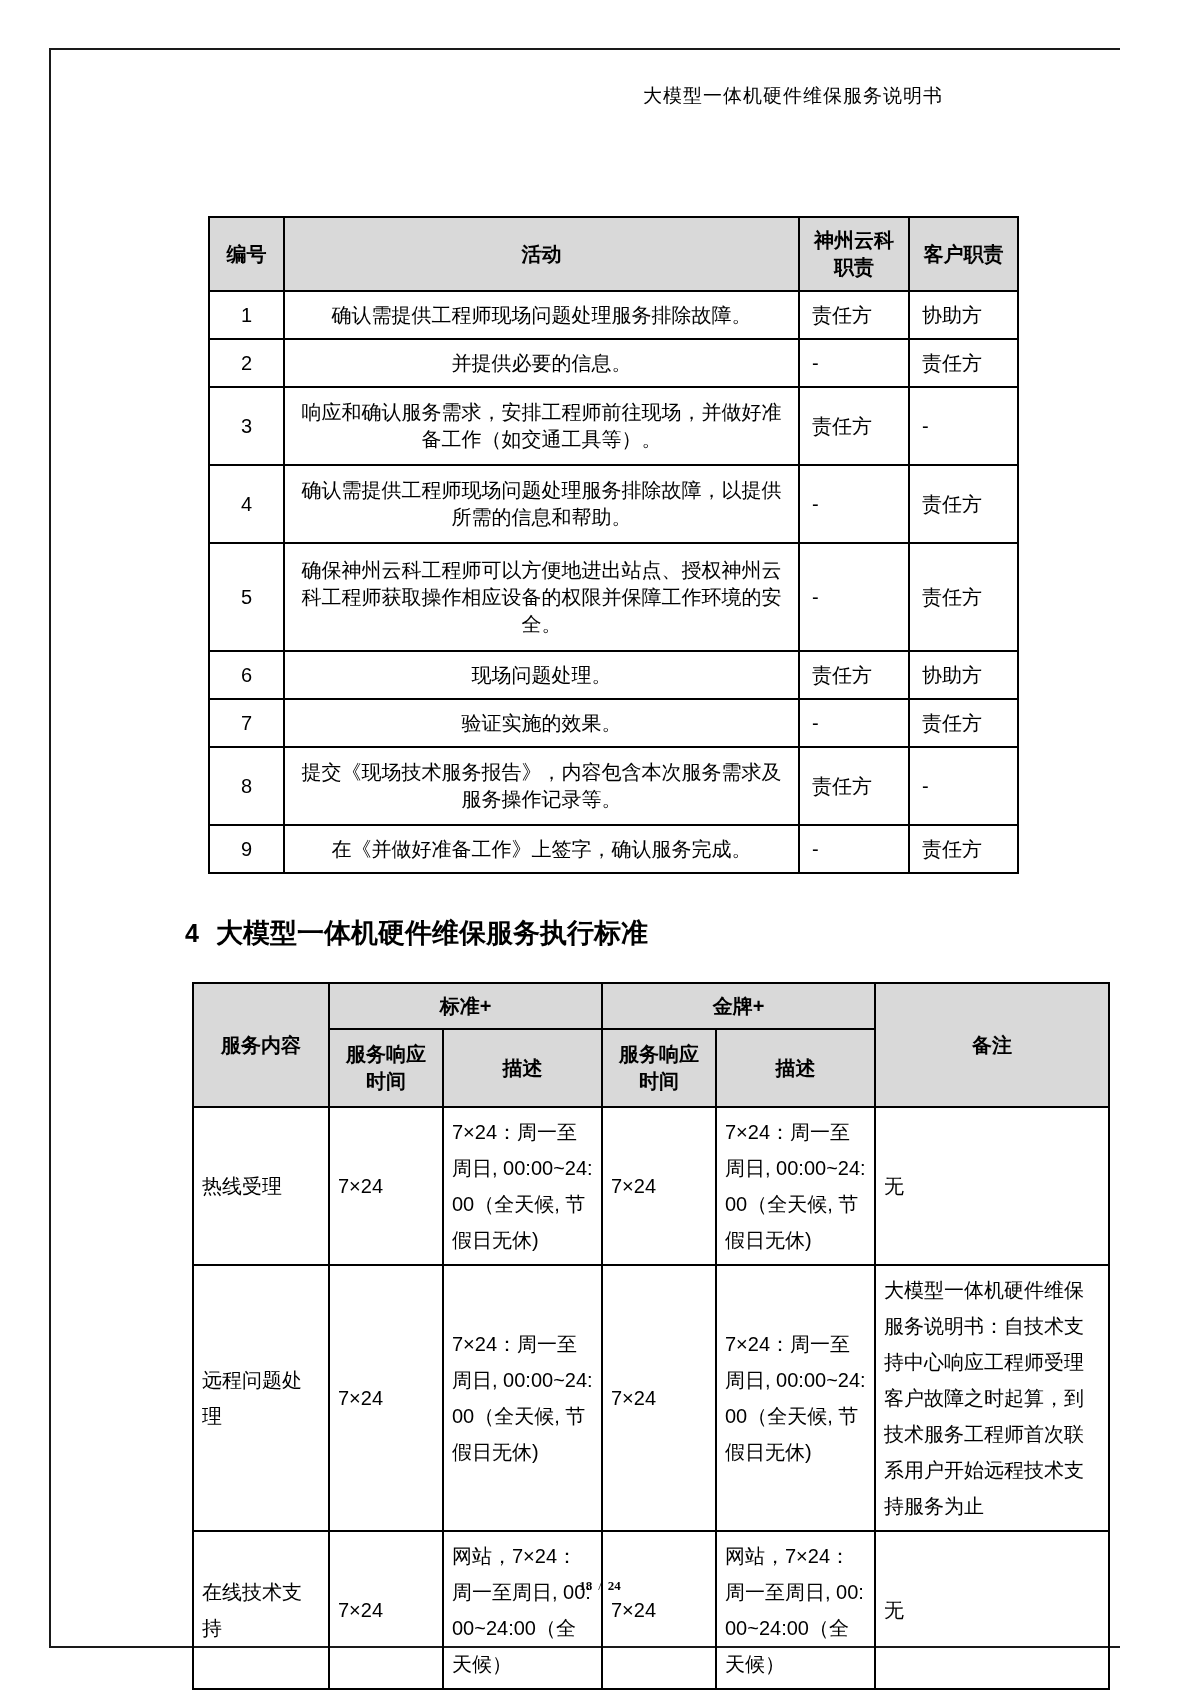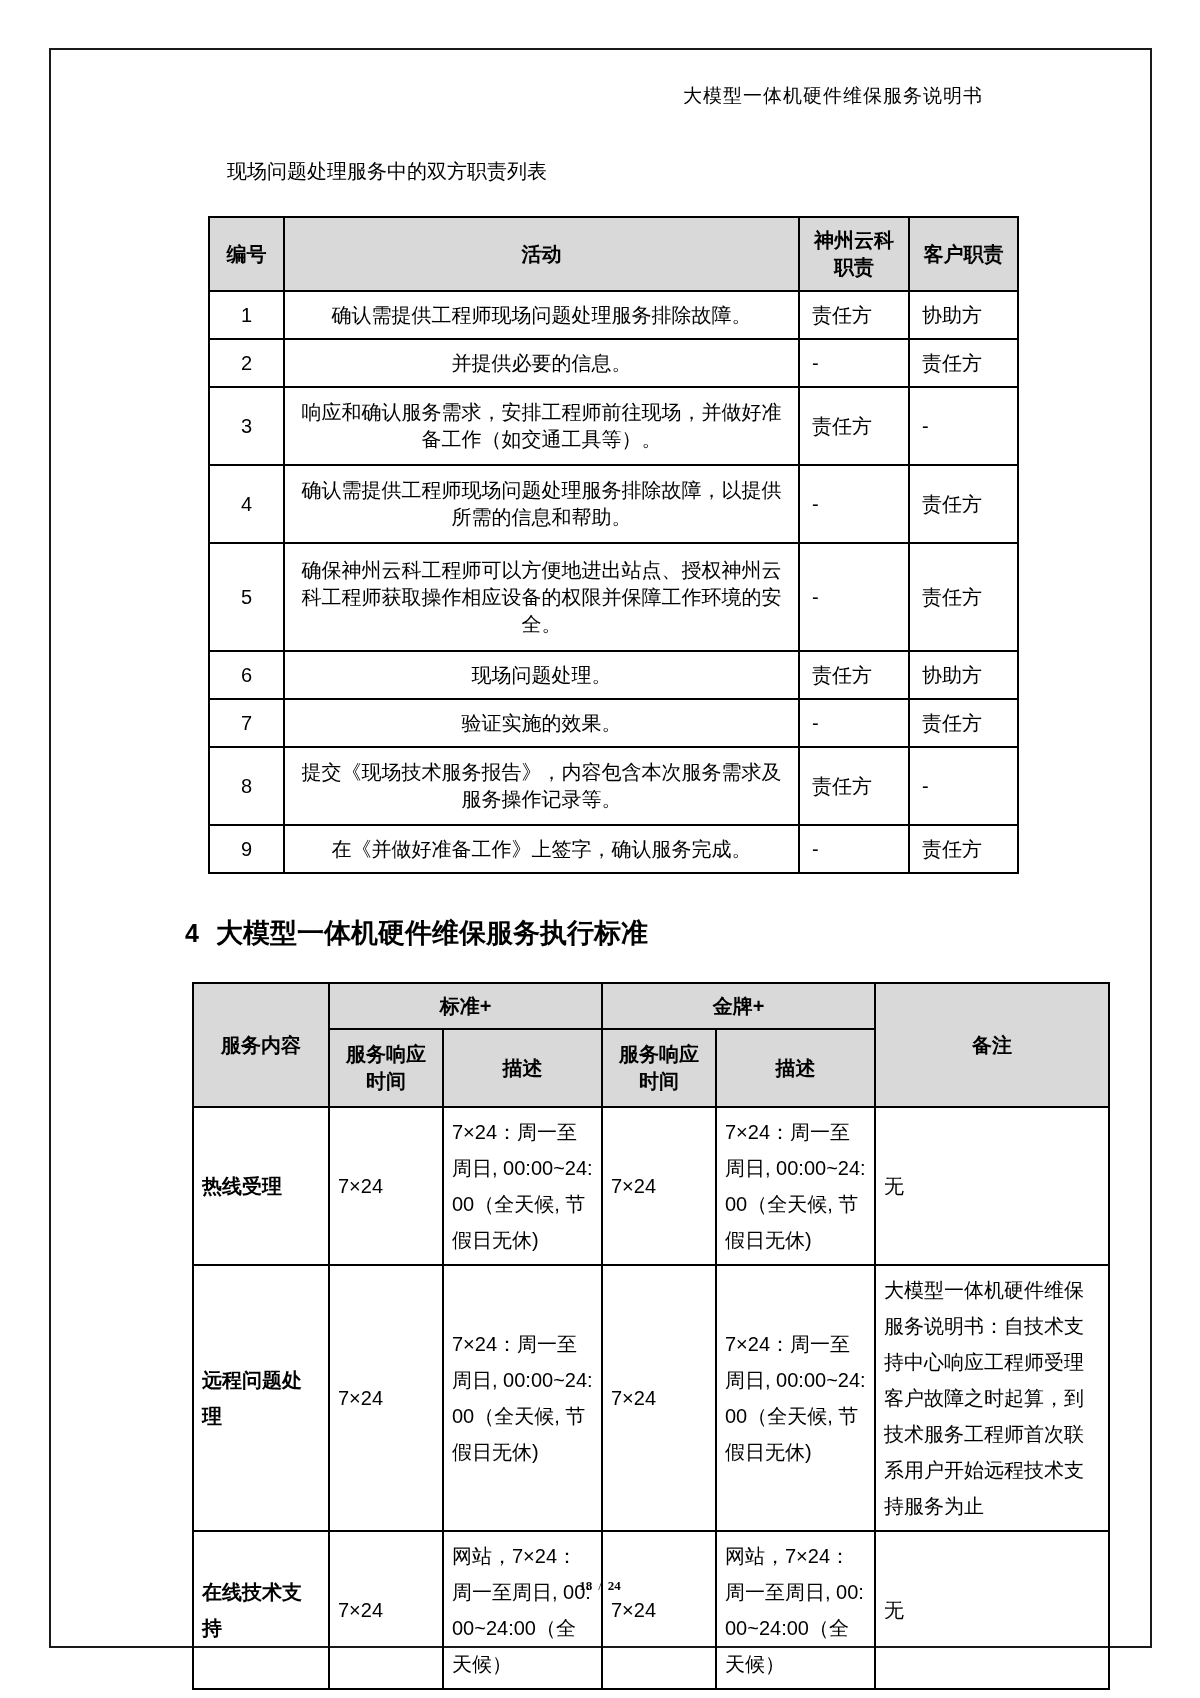--- a/index.html
+++ b/index.html
@@ -3,21 +3,20 @@
 <meta charset="utf-8">
 <style>
   html,body{margin:0;padding:0;background:#ffffff;}
   .page{
     position:relative;
     width:1120px;height:1698px;
     background:#ffffff;
     font-family:"Liberation Sans",sans-serif;
     color:#000000;
     overflow:hidden;
-    padding-left:40px;
   }
   .page-border{
     position:absolute;
     left:49px;top:48px;width:1103px;height:1600px;
     border:2px solid #1a1a1a;
     box-sizing:border-box;
   }
   .doc-header{
     position:absolute;
     top:84px;right:177px;
@@ -58,21 +57,21 @@
   }
   .section-heading .sec-num{font-size:25px;margin-right:17px;font-weight:bold;}
   .t2{position:absolute;left:192px;top:982px;width:916px;}
   .t2 th{padding:6px 8px;}
   .t2 td{padding:6px 8px;line-height:36px;}
   .t2 .hA{height:46px;}
   .t2 .hB{height:78px;}
   .t2 .row-hotline{height:136px;}
   .t2 .row-remote{height:178px;}
   .t2 .row-online{height:128px;}
-  .t2 .c-service{text-align:left;font-weight:bold;}
+  .t2 .c-service{text-align:left;}
   .t2 .c-time{text-align:left;}
   .t2 .c-desc{text-align:left;}
   .t2 .c-remark{text-align:left;}
   .page-footer{
     position:absolute;
     left:0;top:1574px;width:1200px;
     text-align:center;
     font-family:"Liberation Serif",serif;
     font-size:13px;line-height:24px;
   }
@@ -81,21 +80,20 @@
 </style>
 </head>
 <body>
 
 <div class="page">
 
   <div class="page-border"></div>
 
   <div class="doc-header">大模型一体机硬件维保服务说明书</div>
 
-  <div class="intro-text">现场问题处理服务中的双方职责列表</div>
 
   <table class="t1">
     <colgroup>
       <col style="width:75px">
         <col style="width:515px">
         <col style="width:110px">
         <col style="width:109px">
     </colgroup>
     <thead>
       <tr class="hrow">

